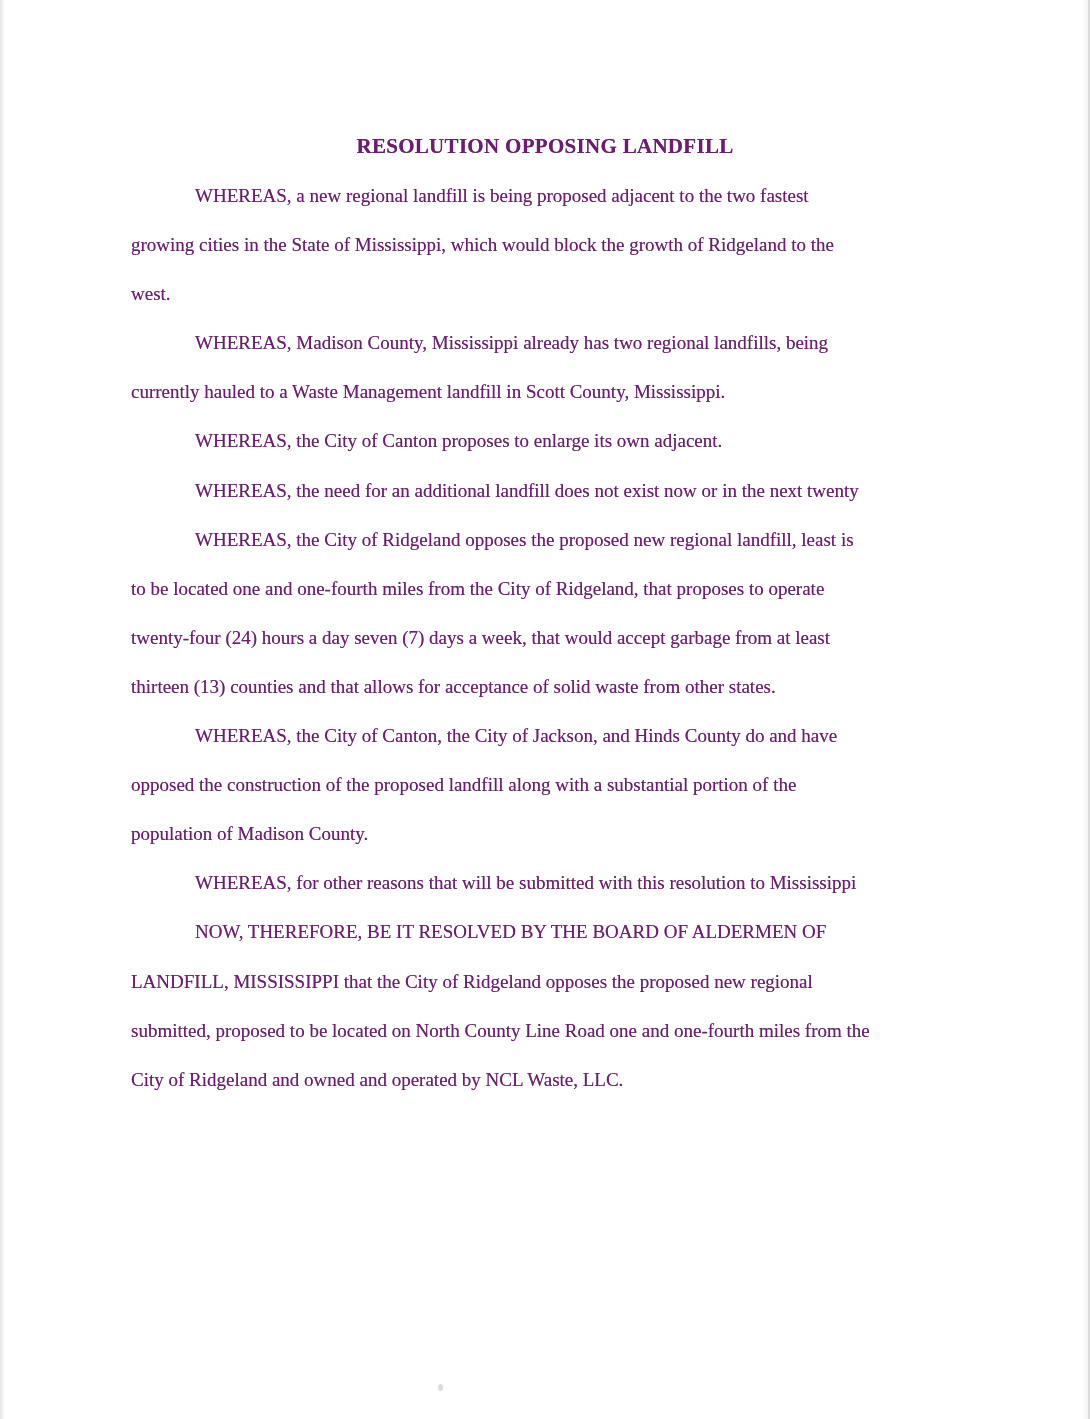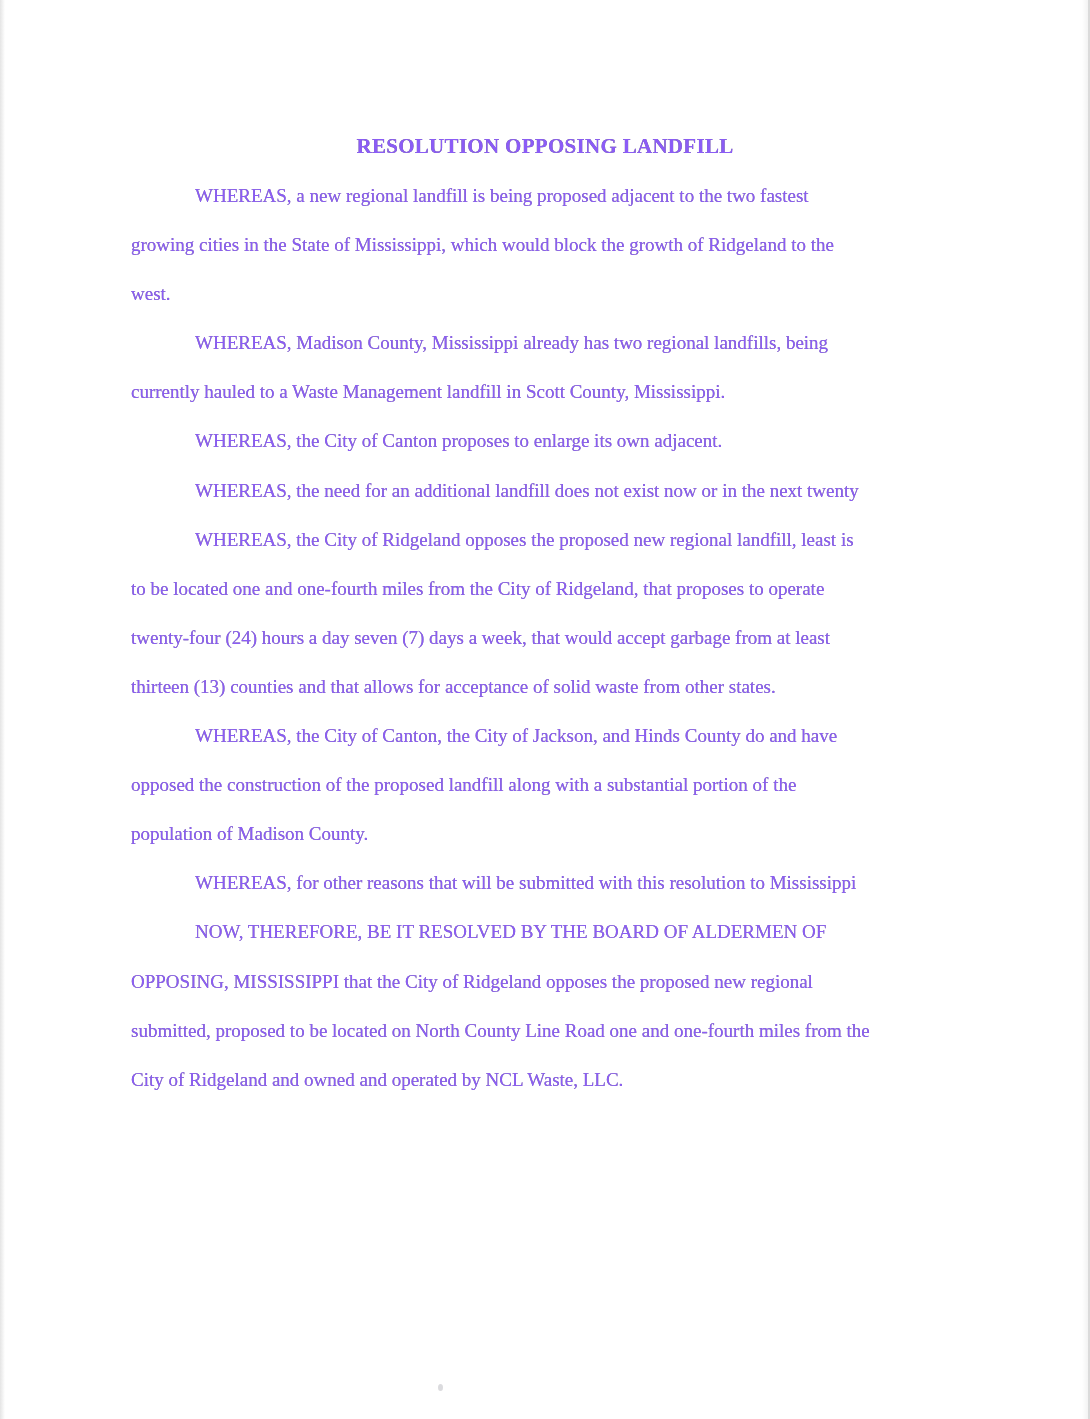--- a/index.html
+++ b/index.html
@@ -3,21 +3,21 @@
 <meta charset="utf-8">
 <style>
   html, body { margin: 0; padding: 0; background: #ffffff; }
   .page {
     position: relative;
     width: 1090px;
     height: 1419px;
     background: #ffffff;
     overflow: hidden;
     font-family: "Liberation Serif", serif;
-    color: #8b5cf6;
+    color: #701a75;
   }
   .scan-edge-left {
     position: absolute; left: 0; top: 0; width: 5px; height: 100%;
     background: linear-gradient(to right, #dcdcdc, rgba(255,255,255,0));
     opacity: 0.75;
   }
   .scan-edge-right {
     position: absolute; right: 0; top: 0; width: 2px; height: 100%;
     background: #d2d2d2; opacity: 0.8;
   }
@@ -91,19 +91,19 @@
       <div class="line"><span class="b"></span><span>opposed the construction of the proposed landfill along with a substantial portion of the</span></div>
       <div class="line"><span class="b"></span><span>population of Madison County.</span></div>
     </div>
 
     <div class="para">
       <div class="line first"><span class="b">WHEREAS</span><span>, for other reasons that will be submitted with this resolution to Mississippi</span></div>
     </div>
 
     <div class="para">
       <div class="line first"><span class="b">NOW, THEREFORE, BE IT RESOLVED BY THE BOARD OF ALDERMEN OF</span><span></span></div>
-      <div class="line"><span class="b">OPPOSING, MISSISSIPPI</span><span> that the City of Ridgeland opposes the proposed new regional</span></div>
+      <div class="line"><span class="b">LANDFILL, MISSISSIPPI</span><span> that the City of Ridgeland opposes the proposed new regional</span></div>
       <div class="line"><span class="b"></span><span>submitted, proposed to be located on North County Line Road one and one-fourth miles from the</span></div>
       <div class="line"><span class="b"></span><span>City of Ridgeland and owned and operated by NCL Waste, LLC.</span></div>
     </div>
 
   </div>
 </div>
 
 </body></html>

